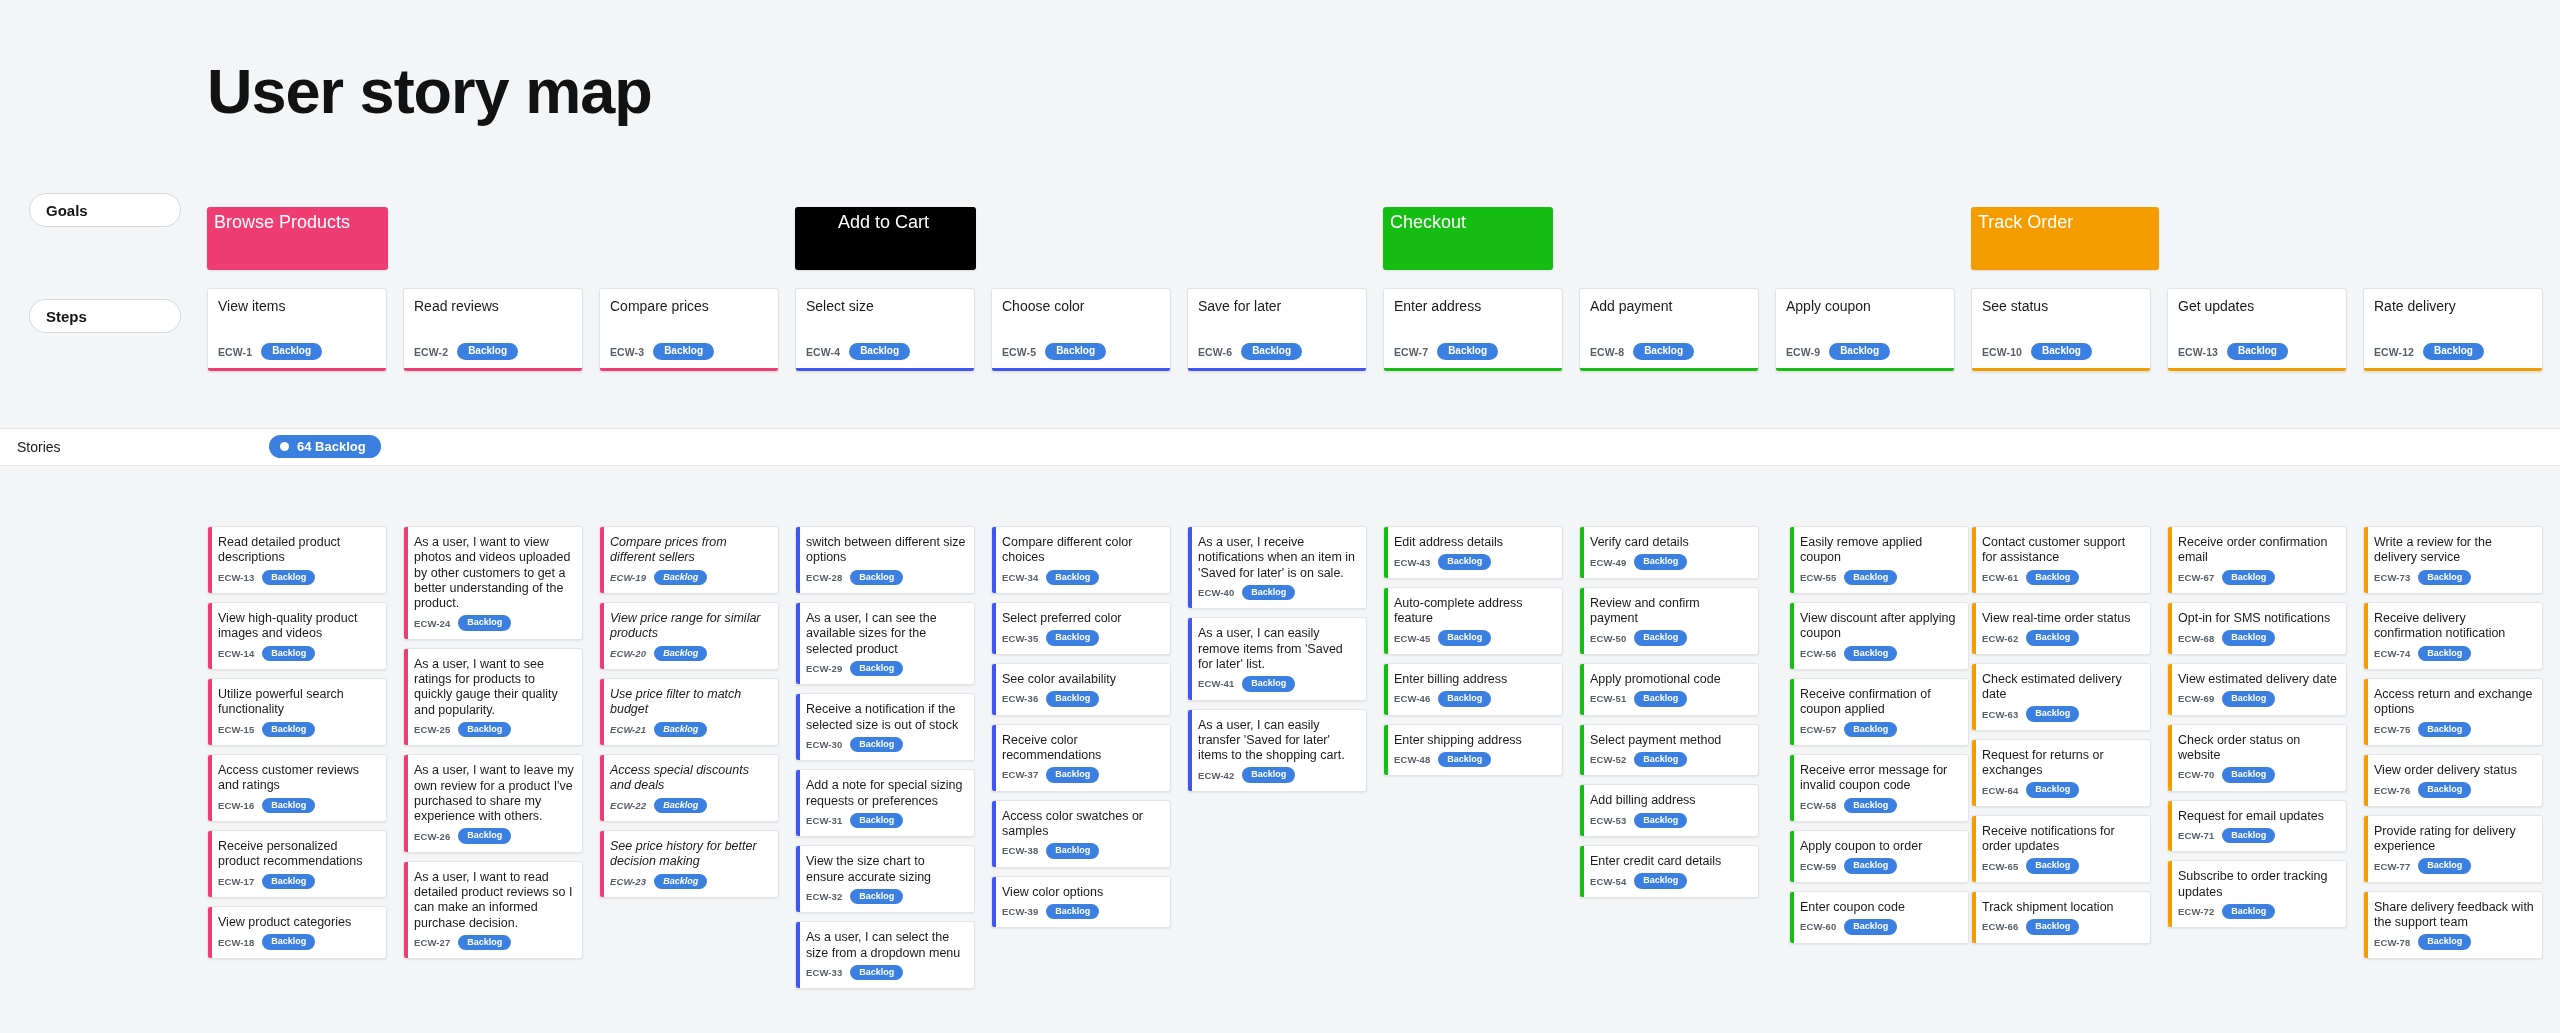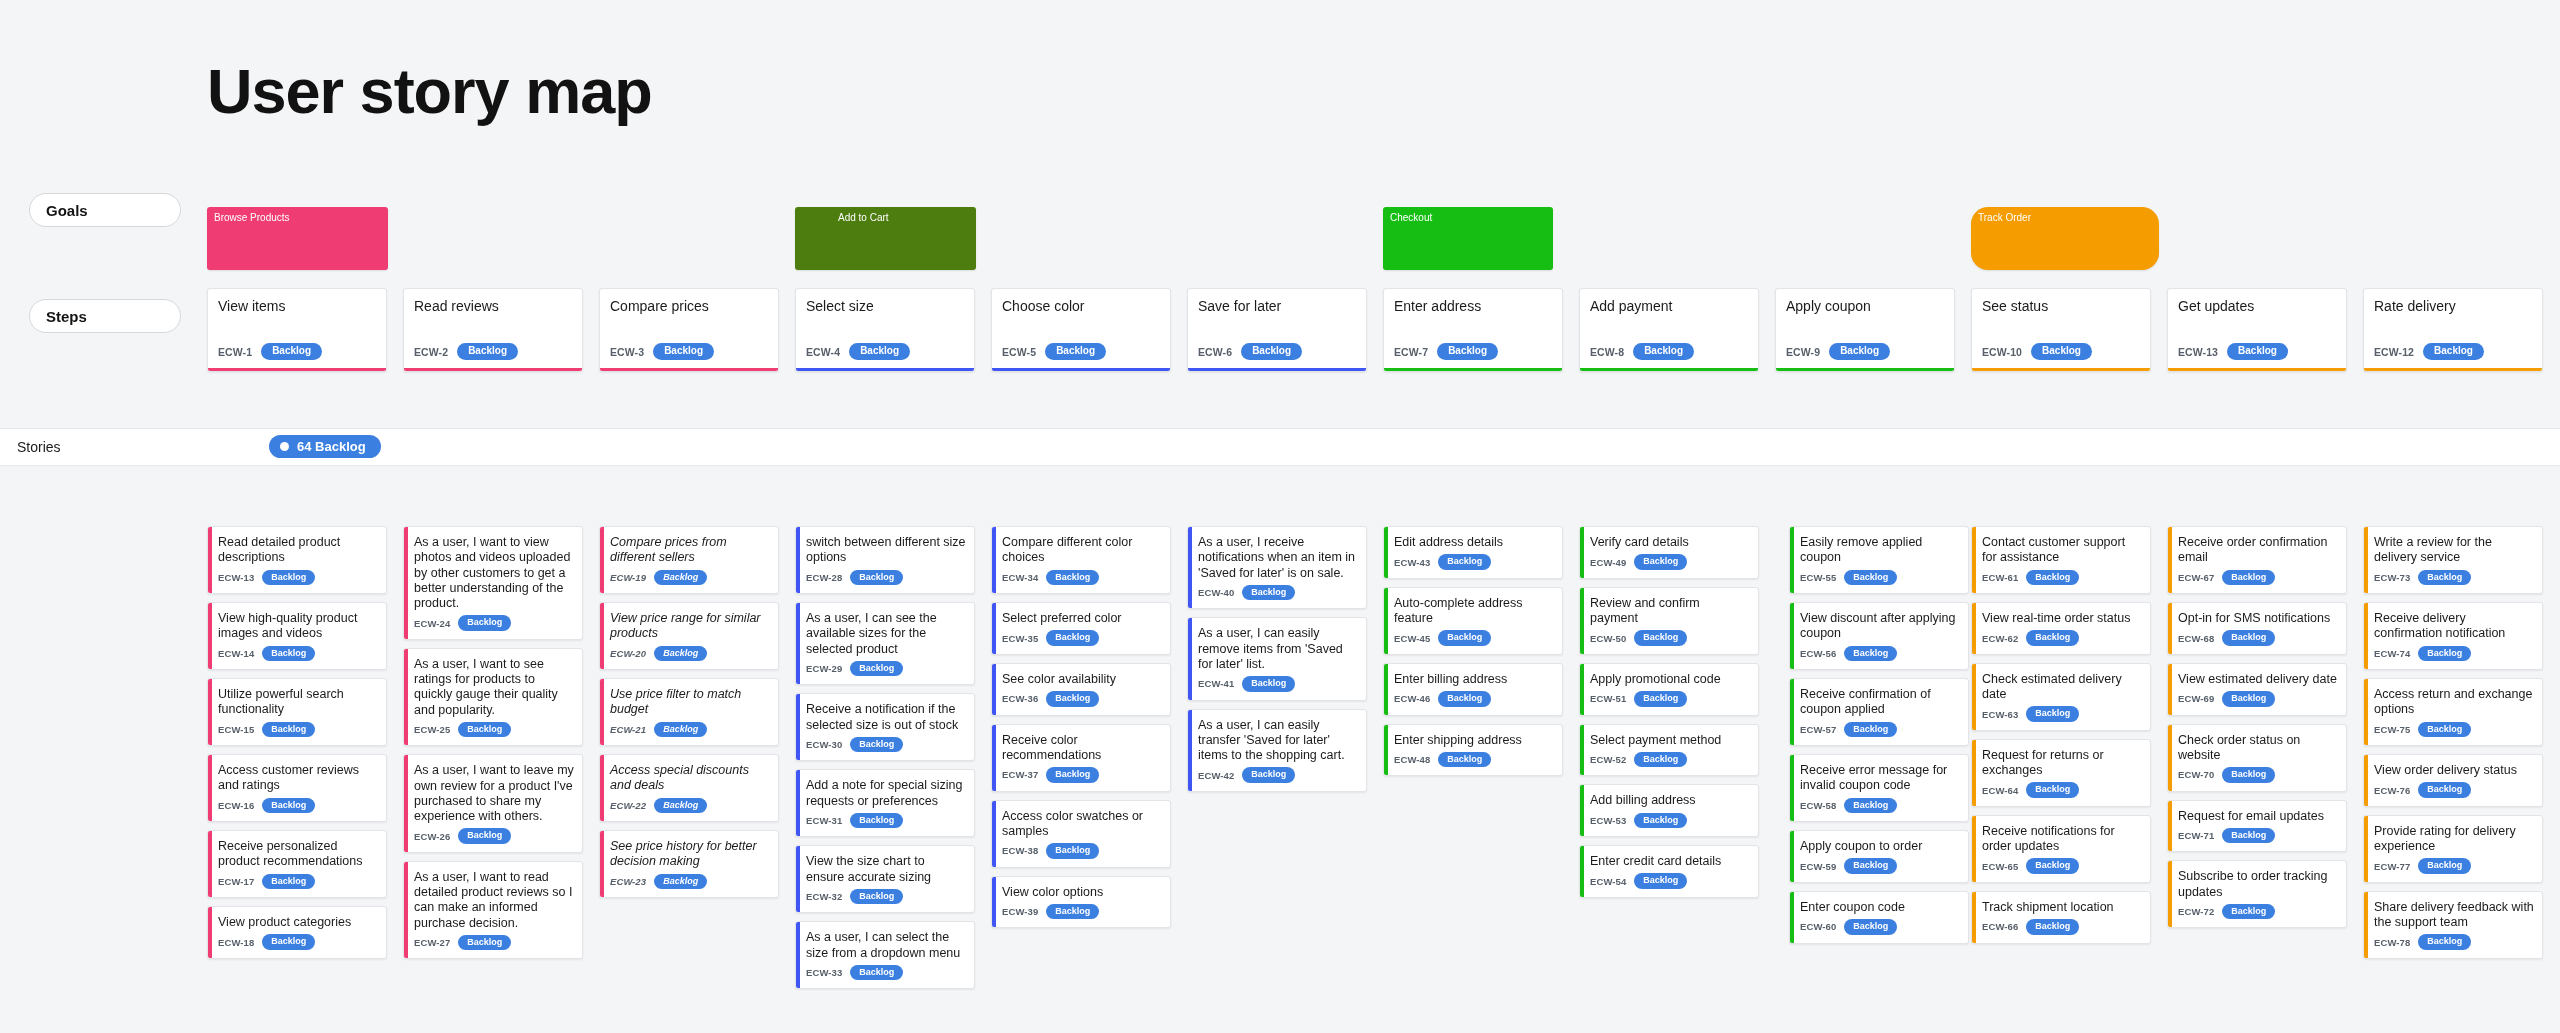--- a/index.html
+++ b/index.html
@@ -32,21 +32,21 @@
   #pill-goals { left: 29px; top: 193px; }
   #pill-steps { left: 29px; top: 299px; }
 
   
   .goals-row { position: absolute; left: 0; top: 207px; width: 2560px; height: 70px; }
   .goal-card {
     position: absolute; top: 0;
     height: 63px;
     border-radius: 3px;
     color: #ffffff;
-    font-size: 10px;
+    font-size: 18px;
     padding: 5px 0 0 7px;
     overflow: hidden;
     box-shadow: 0 1px 2px rgba(0,0,0,0.10);
   }
 
   
   .steps-row { position: absolute; left: 0; top: 288px; width: 2560px; height: 88px; }
   .step-card {
     position: absolute; top: 0;
     width: 180px; height: 84px;
@@ -145,23 +145,23 @@
   <div class="row-pill" id="pill-goals">
     <span>Goals</span>
   </div>
 
   <div class="row-pill" id="pill-steps">
     <span>Steps</span>
   </div>
 
   <div class="goals-row" id="goals-row">
       <div class="goal-card" style="left: 207px; width: 181px; background: rgb(239, 61, 116);"><span>Browse Products</span></div>
-      <div class="goal-card" style="left: 795px; width: 181px; background: #4d7c0f; padding-left: 43px;"><span>Add to Cart</span></div>
+      <div class="goal-card" style="left: 795px; width: 181px; background: #000000; padding-left: 43px;"><span>Add to Cart</span></div>
       <div class="goal-card" style="left: 1383px; width: 170px; background: rgb(22, 189, 18);"><span>Checkout</span></div>
-      <div class="goal-card" style="left: 1971px; width: 188px; background: rgb(245, 156, 0); border-radius: 17px;"><span>Track Order</span></div>
+      <div class="goal-card" style="left: 1971px; width: 188px; background: rgb(245, 156, 0);"><span>Track Order</span></div>
     </div>
 
   <div class="steps-row" id="steps-row">
       <div class="step-card" style="left: 207px;">
         <div class="step-title">View items</div>
         <div class="step-foot">
           <span class="key">ECW-1</span>
           <span class="chip">Backlog</span>
         </div>
         <div class="accent-bottom" style="background: rgb(239, 61, 116);"></div>

